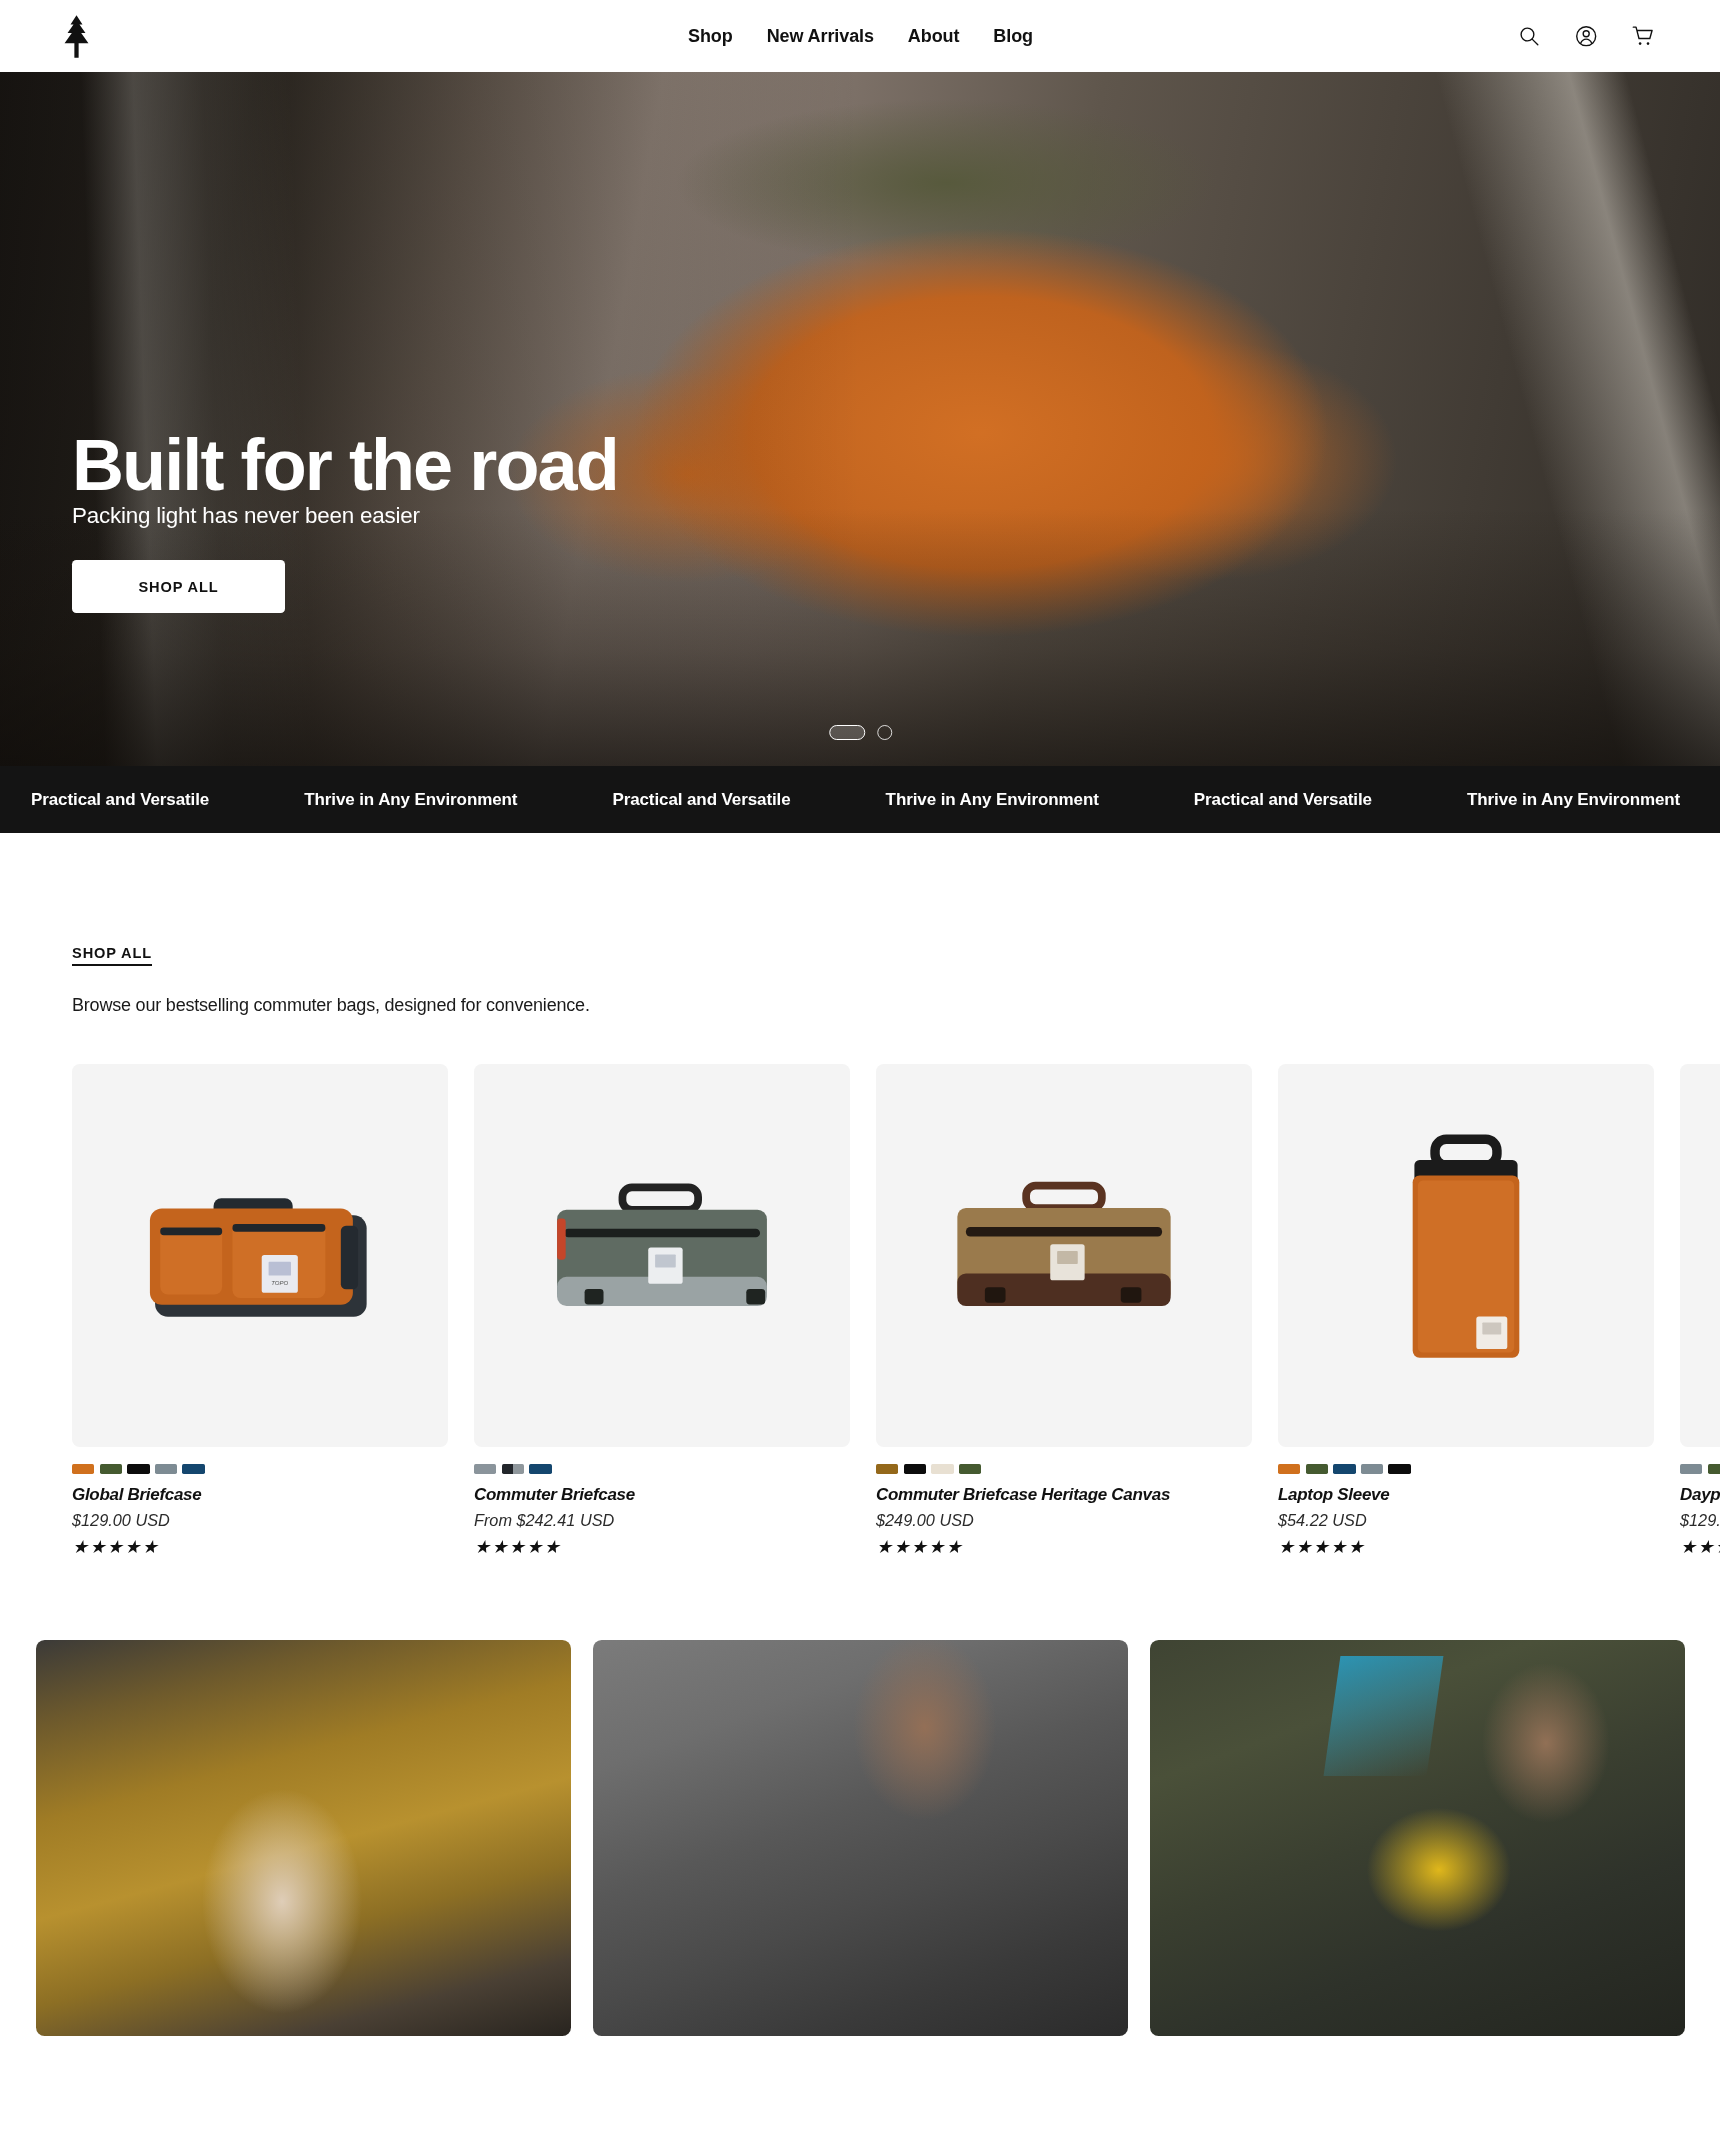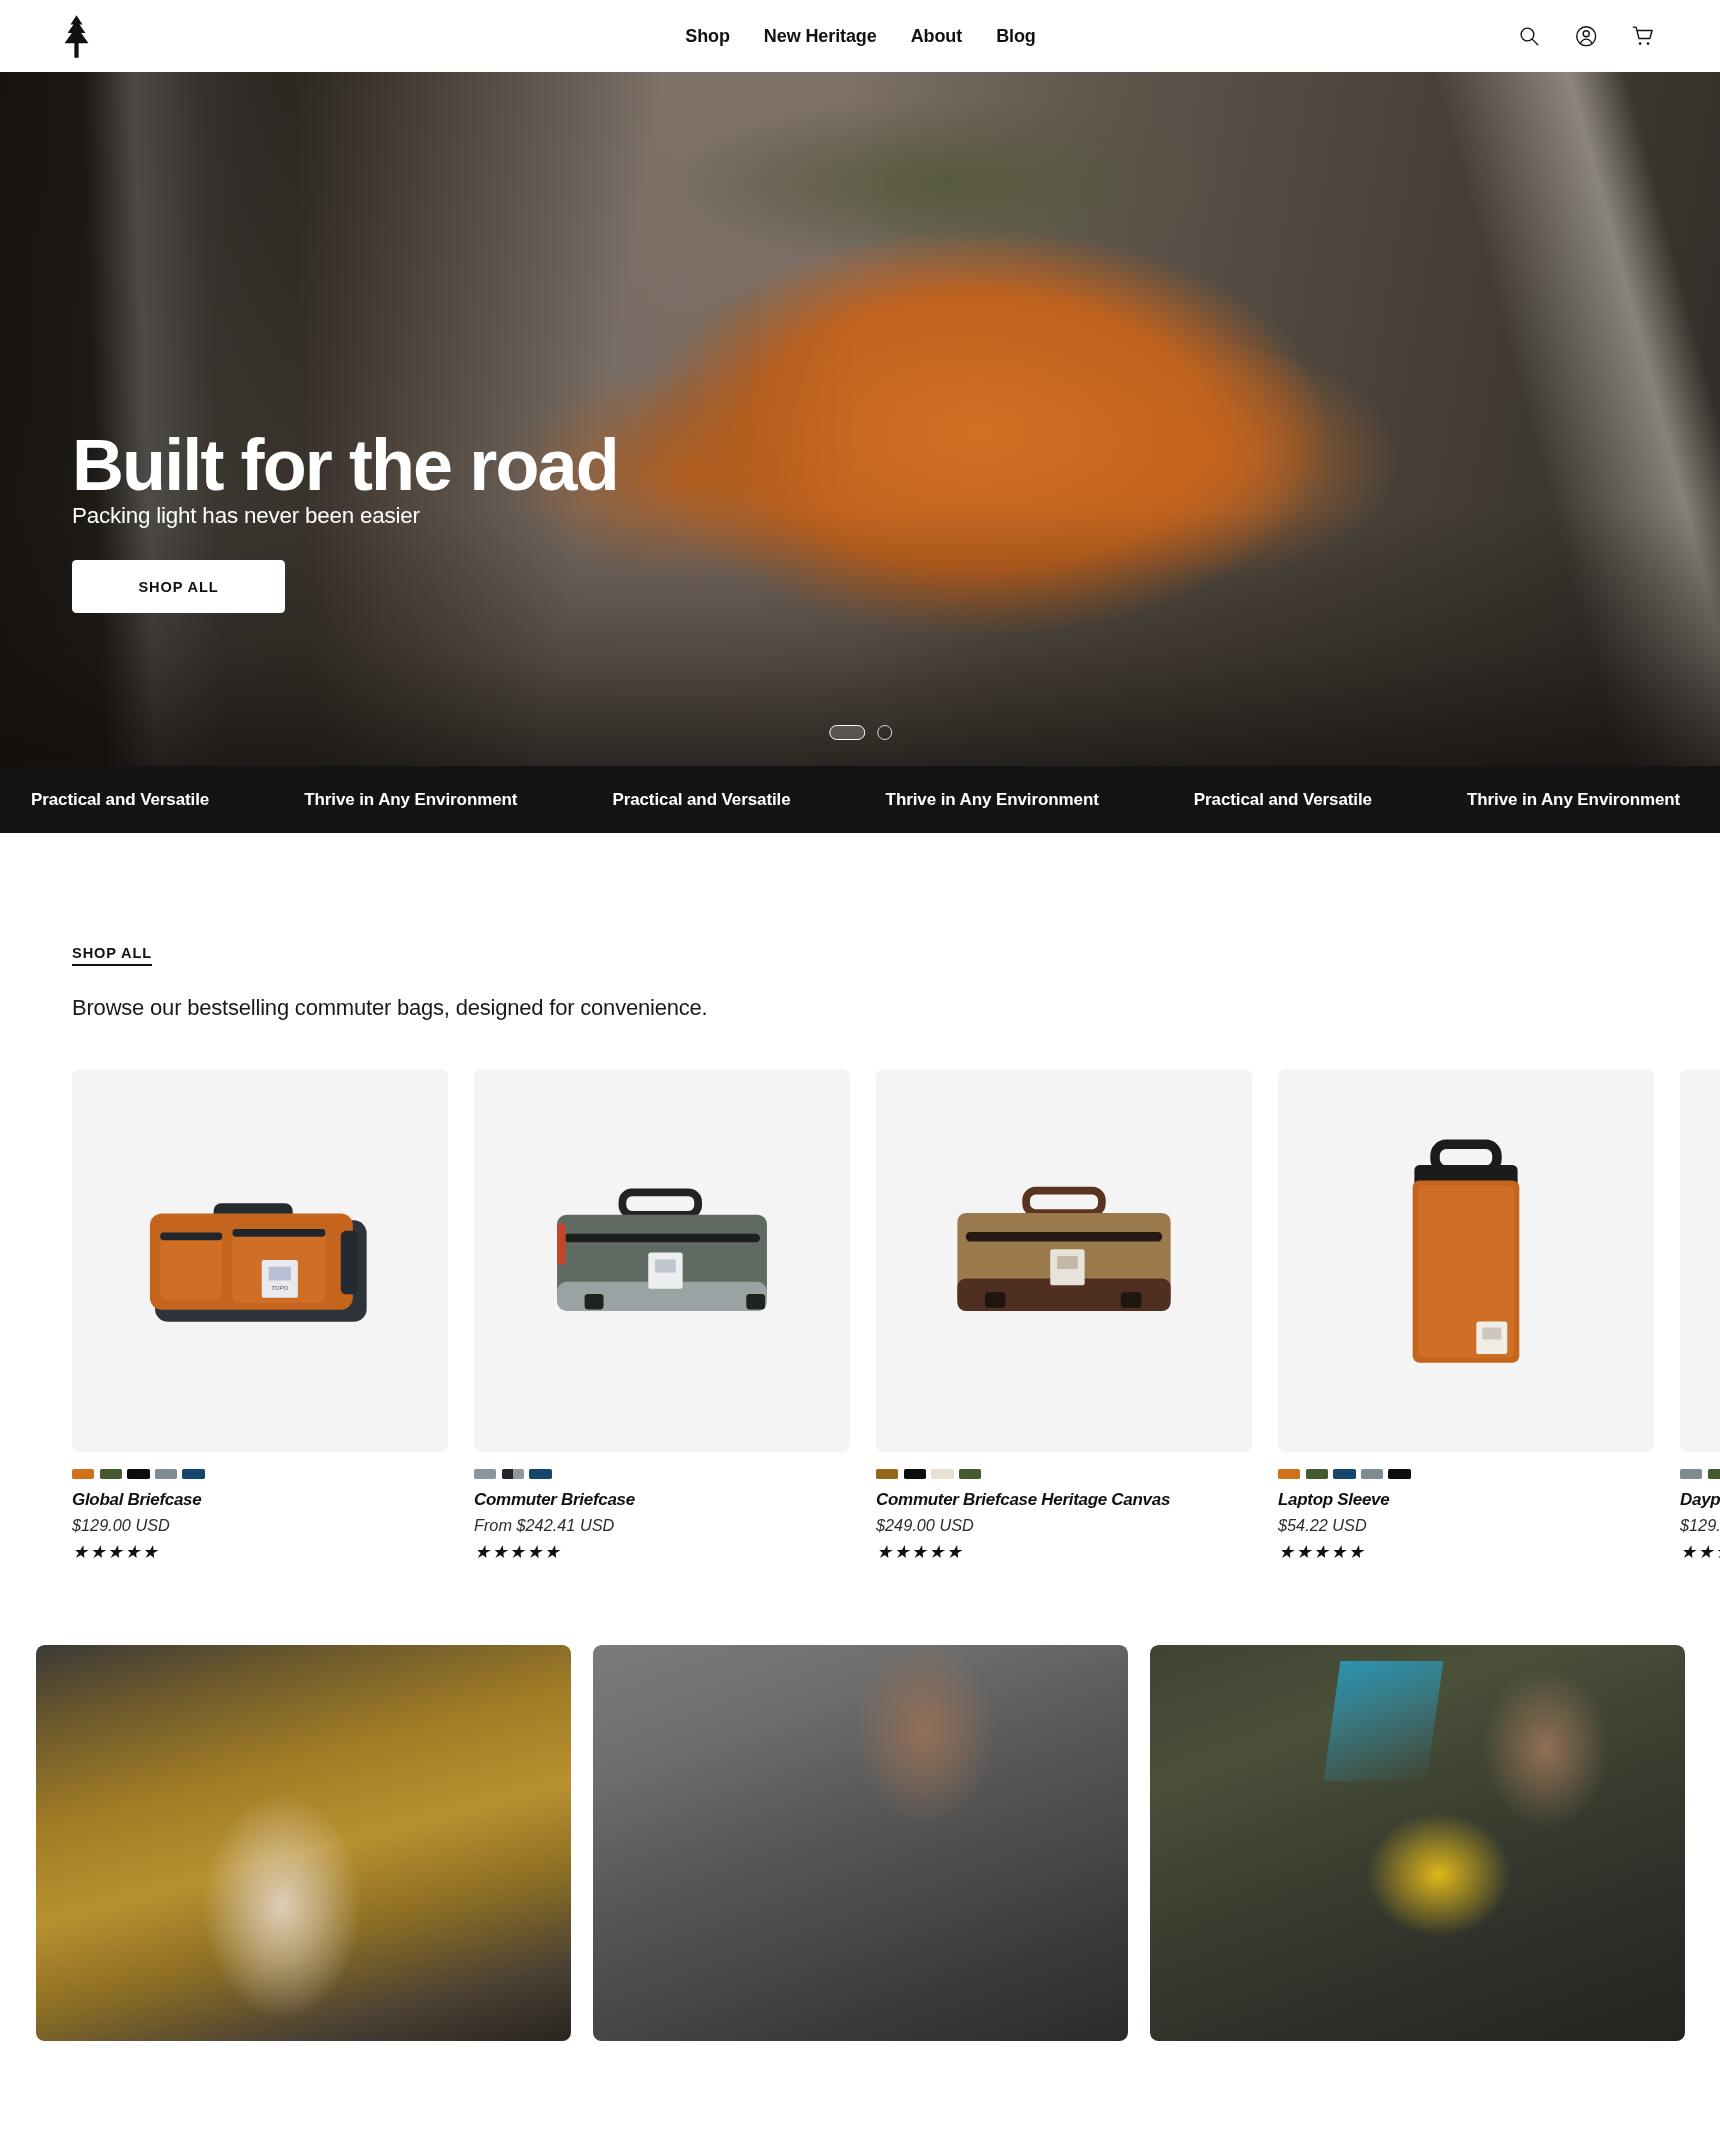--- a/index.html
+++ b/index.html
@@ -202,21 +202,21 @@
     letter-spacing: 0.9px;
     color: #111111;
     text-decoration: none;
     border-bottom: 2.6px solid #111111;
     padding-bottom: 3.4px;
     margin-top: 19px;
     white-space: nowrap;
   }
   .section-sub {
     margin-top: 29px;
-    font-size: 22px;
+    font-size: 18px;
     font-weight: 400;
     letter-spacing: -0.2px;
     color: #1a1a1a;
   }
 
   
   .products {
     margin-top: 48px;
     display: flex;
     gap: 26px;
@@ -321,21 +321,21 @@
 
 <div class="header">
   <div class="logo">
     <svg width="29" height="43" viewBox="0 0 34 50" aria-hidden="true">
       <path fill="#111" d="M17 0 L24 11 L20.5 11 L27.5 21 L22.5 21 L31 33 L19.5 33 L19.5 50 L14.5 50 L14.5 33 L3 33 L11.5 21 L6.5 21 L13.5 11 L10 11 Z"></path>
     </svg>
   </div>
 
   <nav class="nav">
     <a href="#">Shop</a>
-    <a href="#">New Heritage</a>
+    <a href="#">New Arrivals</a>
     <a href="#">About</a>
     <a href="#">Blog</a>
   </nav>
 
   <div class="header-actions">
     <div class="icon-btn">
       <svg width="22.4" height="22.4" viewBox="0 0 26 26" fill="none" stroke="#111" stroke-width="1.6">
         <circle cx="11" cy="11" r="7.4"></circle>
           <line x1="16.4" y1="16.4" x2="23" y2="23" stroke-linecap="round"></line>
       </svg>

